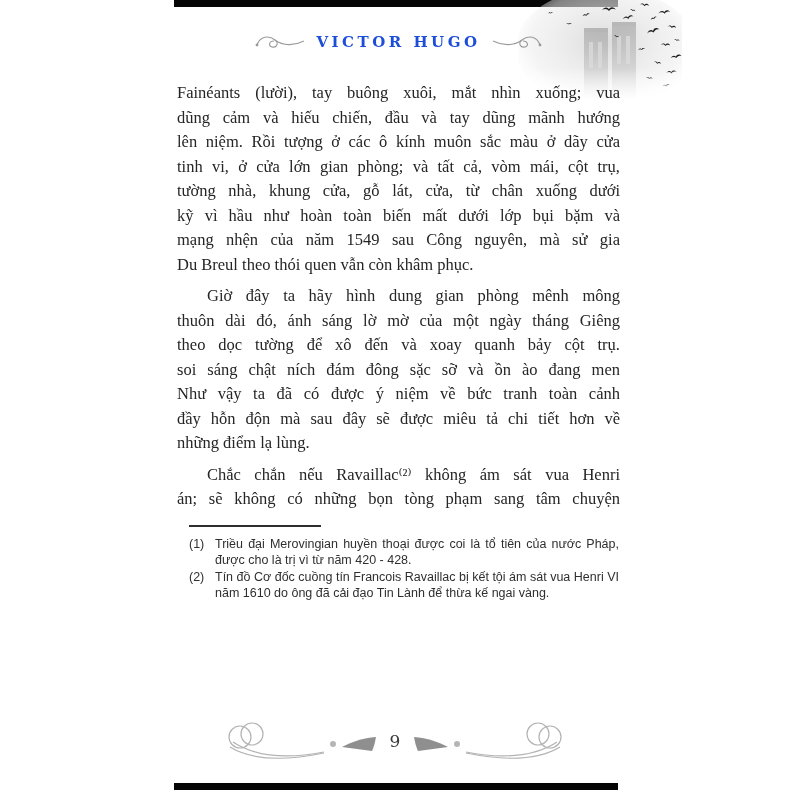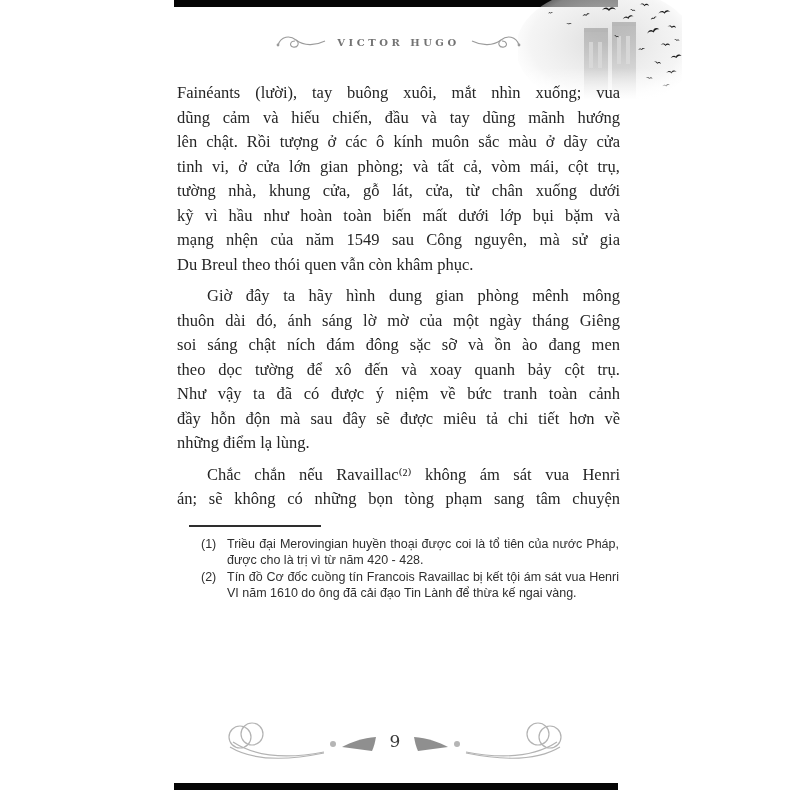--- a/index.html
+++ b/index.html
@@ -15,42 +15,42 @@
   .scan-bar.bottom{bottom:0;}
 
   .corner-art{position:absolute;top:0;right:108px;width:164px;height:100px;}
 
   .running-header{
     position:absolute;top:32px;left:177px;width:443px;
     display:flex;align-items:center;justify-content:center;gap:10px;
   }
   .running-title{
     font-family:"DejaVu Serif","Liberation Serif",serif;
-    font-weight:bold;font-size:10px;letter-spacing:3.5px;
-    color:#737373;white-space:nowrap;
+    font-weight:bold;font-size:15px;letter-spacing:3.5px;
+    color:#1d4ed8;white-space:nowrap;
   }
   .hflourish{width:52px;height:20px;}
   .hflourish.right{transform:scaleX(-1);}
 
   .textblock{
     position:absolute;top:81px;left:177px;width:443px;
     color:#252525;font-size:16.5px;line-height:24.5px;
   }
   .para + .para{margin-top:7px;}
   .bline{text-align:justify;text-align-last:justify;}
   .bline.endline{text-align-last:left;}
   .bline.first-indent{text-indent:30px;}
 
   .fn-sep{border:none;border-top:2px solid #2e2e2e;width:132px;margin:13px 0 9px 12px;}
   .footnotes{
     margin-left:12px;width:430px;
     font-family:"Liberation Sans","DejaVu Sans",sans-serif;
     font-size:12.5px;line-height:16.5px;color:#2f2f2f;
   }
-  .footnote{padding-left:26px;text-indent:-26px;text-align:justify;margin-left:12px;}
+  .footnote{padding-left:26px;text-indent:-26px;text-align:justify;}
   .fn-marker{display:inline-block;width:26px;text-indent:0;}
 
   .footer-ornament{
     position:absolute;left:0;right:0;bottom:24px;
     display:flex;align-items:center;justify-content:center;gap:5px;
   }
   .fflourish{width:104px;height:50px;}
   .fflourish.right{transform:scaleX(-1);}
   .fdot{width:6px;height:6px;border-radius:50%;background:#b5b5b5;margin-top:6px;}
   .ftri{width:36px;height:19px;margin-top:4px;}
@@ -136,32 +136,32 @@
         <circle cx="3" cy="13" r="1.4" fill="#9b9b9b" stroke="none"></circle>
       </g>
     </svg>
   </div>
 
   <div class="textblock">
     <div id="paragraphs">
         <div class="para">
           <div class="bline">Fainéants (lười), tay buông xuôi, mắt nhìn xuống; vua</div>
           <div class="bline">dũng cảm và hiếu chiến, đầu và tay dũng mãnh hướng</div>
-          <div class="bline">lên chật. Rồi tượng ở các ô kính muôn sắc màu ở dãy cửa</div>
+          <div class="bline">lên niệm. Rồi tượng ở các ô kính muôn sắc màu ở dãy cửa</div>
           <div class="bline">tinh vi, ở cửa lớn gian phòng; và tất cả, vòm mái, cột trụ,</div>
           <div class="bline">tường nhà, khung cửa, gỗ lát, cửa, từ chân xuống dưới</div>
           <div class="bline">kỹ vì hầu như hoàn toàn biến mất dưới lớp bụi bặm và</div>
           <div class="bline">mạng nhện của năm 1549 sau Công nguyên, mà sử gia</div>
           <div class="bline endline">Du Breul theo thói quen vẫn còn khâm phục.</div>
         </div>
         <div class="para">
           <div class="bline first-indent">Giờ đây ta hãy hình dung gian phòng mênh mông</div>
           <div class="bline">thuôn dài đó, ánh sáng lờ mờ của một ngày tháng Giêng</div>
+          <div class="bline">theo dọc tường để xô đến và xoay quanh bảy cột trụ.</div>
           <div class="bline">soi sáng chật ních đám đông sặc sỡ và ồn ào đang men</div>
-          <div class="bline">theo dọc tường để xô đến và xoay quanh bảy cột trụ.</div>
           <div class="bline">Như vậy ta đã có được ý niệm về bức tranh toàn cảnh</div>
           <div class="bline">đầy hỗn độn mà sau đây sẽ được miêu tả chi tiết hơn về</div>
           <div class="bline endline">những điểm lạ lùng.</div>
         </div>
         <div class="para">
           <div class="bline first-indent">Chắc chắn nếu Ravaillac⁽²⁾ không ám sát vua Henri</div>
           <div class="bline">án; sẽ không có những bọn tòng phạm sang tâm chuyện</div>
         </div>
       </div>
     <hr class="fn-sep">

